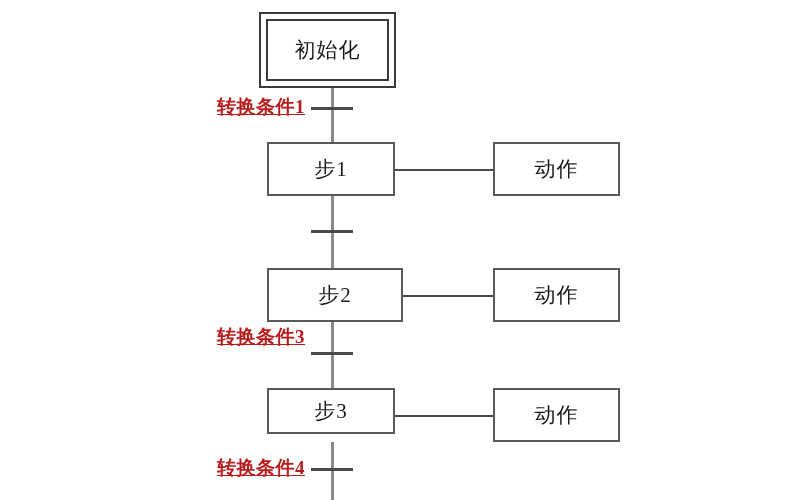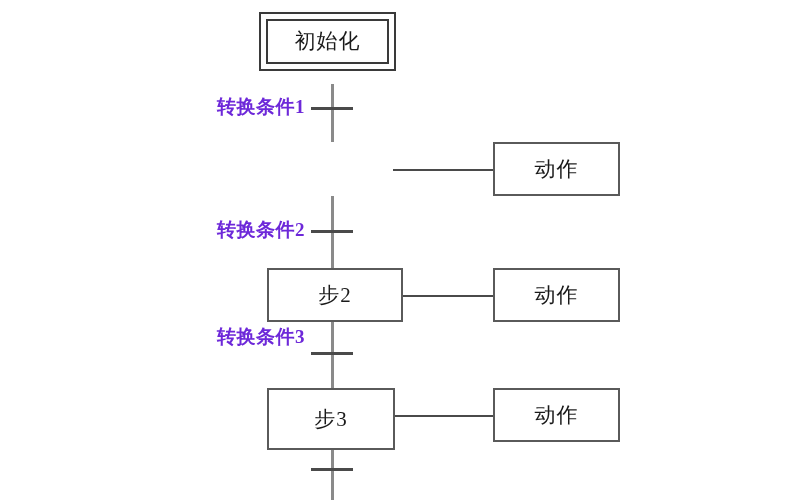--- a/index.html
+++ b/index.html
@@ -38,25 +38,26 @@
     position: absolute;
     background: #4a4a4a;
     height: 3px;
   }
 
   
   .cond-label {
     position: absolute;
     font-size: 19px;
     font-weight: bold;
-    color: #6d28d9;
+    color: #b91c1c;
     white-space: nowrap;
     text-align: right;
     letter-spacing: 0.5px;
     line-height: 1;
+    text-decoration: underline;
   }
 
   
   .box {
     position: absolute;
     box-sizing: border-box;
     background: #ffffff;
     border: 2px solid #5a5a5a;
     display: flex;
     align-items: center;
@@ -89,51 +90,54 @@
 </head>
 <body>
 
 <div id="canvas">
 
   <div class="trunk" style="left:331px; top:84px; height:58px;"></div>
   <div class="trunk" style="left:331px; top:196px; height:72px;"></div>
   <div class="trunk" style="left:331px; top:322px; height:66px;"></div>
   <div class="trunk" style="left:331px; top:442px; height:58px;"></div>
 
-  <div class="box initial" style="left:259px; top:12px; width:137px; height:59px;">
+  <div class="box initial" style="left:259px; top:12px; width:137px; height:76px;">
     <div class="inner">
       <span class="box-text">初始化</span>
     </div>
   </div>
 
   <div class="tick" style="left:311px; top:107px; width:42px;"></div>
   <div class="cond-label" style="left:165px; top:97px; width:140px;">转换条件1</div>
 
   <div class="connector" style="left:393px; top:169px; width:102px;"></div>
+  <div class="box" style="left:267px; top:142px; width:128px; height:54px;">
+    <span class="box-text">步1</span>
+  </div>
   <div class="box" style="left:493px; top:142px; width:127px; height:54px;">
     <span class="box-text">动作</span>
   </div>
 
   <div class="tick" style="left:311px; top:230px; width:42px;"></div>
-  <div class="cond-label" style="left:165px; top:220px; width:140px;">转换条件2</div>
 
   <div class="connector" style="left:393px; top:295px; width:102px;"></div>
   <div class="box" style="left:267px; top:268px; width:136px; height:54px;">
     <span class="box-text">步2</span>
   </div>
   <div class="box" style="left:493px; top:268px; width:127px; height:54px;">
     <span class="box-text">动作</span>
   </div>
 
   <div class="tick" style="left:311px; top:352px; width:42px;"></div>
   <div class="cond-label" style="left:165px; top:327px; width:140px;">转换条件3</div>
 
   <div class="connector" style="left:393px; top:415px; width:102px;"></div>
-  <div class="box" style="left:267px; top:388px; width:128px; height:62px;justify-content:center;">
+  <div class="box" style="left:267px; top:388px; width:128px; height:46px;justify-content:center;">
     <span class="box-text">步3</span>
   </div>
   <div class="box" style="left:493px; top:388px; width:127px; height:54px;">
     <span class="box-text">动作</span>
   </div>
 
   <div class="tick" style="left:311px; top:468px; width:42px;"></div>
+  <div class="cond-label" style="left:165px; top:458px; width:140px;">转换条件4</div>
 
 </div>
 
 </body></html>

